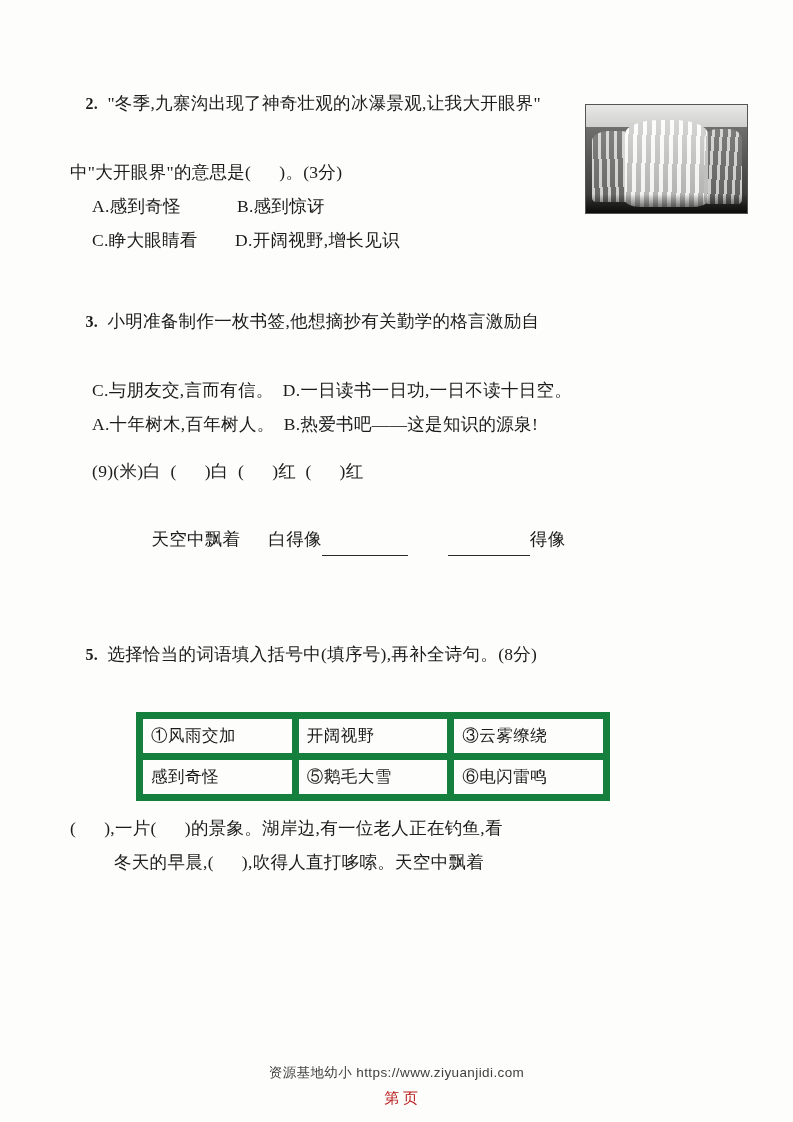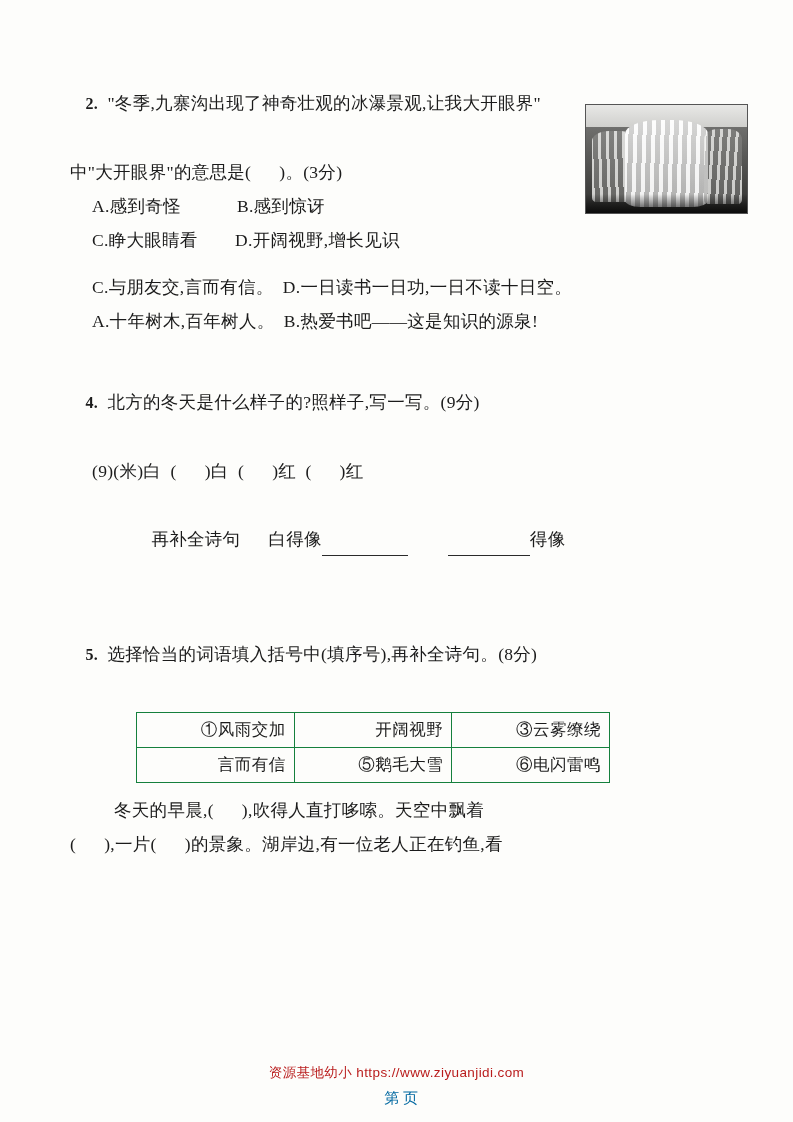--- a/index.html
+++ b/index.html
@@ -112,45 +112,45 @@
     background: linear-gradient(180deg, rgba(0,0,0,0) 0%, rgba(0,0,0,.75) 100%);
   }
 
   
   .opt-table {
     border-collapse: collapse;
     margin: 6px 0 10px 88px;
     width: 474px;
   }
   .opt-table td {
-    border: 1px solid #15803d;
+    border: 7px solid #15803d;
     font-size: 16.5px;
     padding: 6px 8px;
-    text-align: right;
+    text-align: left;
     white-space: nowrap;
     letter-spacing: 0.5px;
   }
 
   .footer-url {
     position: absolute;
     left: 0; right: 0;
     bottom: 40px;
     text-align: center;
     font-size: 13.5px;
-    color: #b91c1c;
+    color: #404040;
     font-family: "Liberation Sans", sans-serif;
     letter-spacing: 0.4px;
   }
   .footer-page {
     position: absolute;
     left: 0; right: 0;
     bottom: 14px;
     text-align: center;
     font-size: 15px;
-    color: #0369a1;
+    color: #b91c1c;
     margin-left: 9px;
   }
 </style>
 </head>
 <body>
 
 <div class="page">
 
   <div class="sheet">
 
@@ -166,56 +166,56 @@
 
       <span class="qline">
         <span class="qnum">2.</span><span>"冬季,九寨沟出现了神奇壮观的冰瀑景观,让我大开眼界"</span>
       </span>
       <span class="qline indent1">中"大开眼界"的意思是(      )。(3分)</span>
       <span class="qline indent2">A.感到奇怪            B.感到惊讶</span>
       <span class="qline indent2">C.睁大眼睛看        D.开阔视野,增长见识</span>
     </div>
 
     <div class="qblock">
+      <span class="qline">
+        <span class="qnum">3.</span><span>小明准备制作一枚书签,他想摘抄有关勤学的格言激励自</span>
+      </span>
       <span class="qline indent2">C.与朋友交,言而有信。  D.一日读书一日功,一日不读十日空。</span>
       <span class="qline indent2">A.十年树木,百年树人。  B.热爱书吧——这是知识的源泉!</span>
     </div>
 
     <div class="qblock">
-      <span class="qline">
-        <span class="qnum">4.</span><span>北方的冬天是什么样子的?照样子,写一写。(9分)</span>
-      </span>
       <span class="qline indent2">(9)(米)白  (      )白  (      )红  (      )红</span>
       <span class="qline indent3">
-        <span>再补全诗句      白得像</span><span class="ul" style="width:86px"></span><span style="display:inline-block;width:40px"></span><span class="ul" style="width:82px"></span><span>得像</span>
+        <span>天空中飘着      白得像</span><span class="ul" style="width:86px"></span><span style="display:inline-block;width:40px"></span><span class="ul" style="width:82px"></span><span>得像</span>
       </span>
     </div>
 
     <div class="qblock">
       <span class="qline">
         <span class="qnum">5.</span><span>选择恰当的词语填入括号中(填序号),再补全诗句。(8分)</span>
       </span>
 
       <table class="opt-table">
         <tbody>
             <tr>
           <td>①风雨交加</td>
           <td>开阔视野</td>
           <td>③云雾缭绕</td>
         </tr>
         <tr>
-          <td>言而有信</td>
+          <td>感到奇怪</td>
           <td>⑤鹅毛大雪</td>
           <td>⑥电闪雷鸣</td>
         </tr>
       </tbody>
         </table>
 
+      <span class="qline indent1">(      ),一片(      )的景象。湖岸边,有一位老人正在钓鱼,看</span>
       <span class="qline indent3">冬天的早晨,(      ),吹得人直打哆嗦。天空中飘着</span>
-      <span class="qline indent1">(      ),一片(      )的景象。湖岸边,有一位老人正在钓鱼,看</span>
       <span class="qline indent1">
         
       </span>
     </div>
 
   </div>
 
   <div class="footer-url">资源基地幼小 https://www.ziyuanjidi.com</div>
   <div class="footer-page">第 页</div>
 </div>

